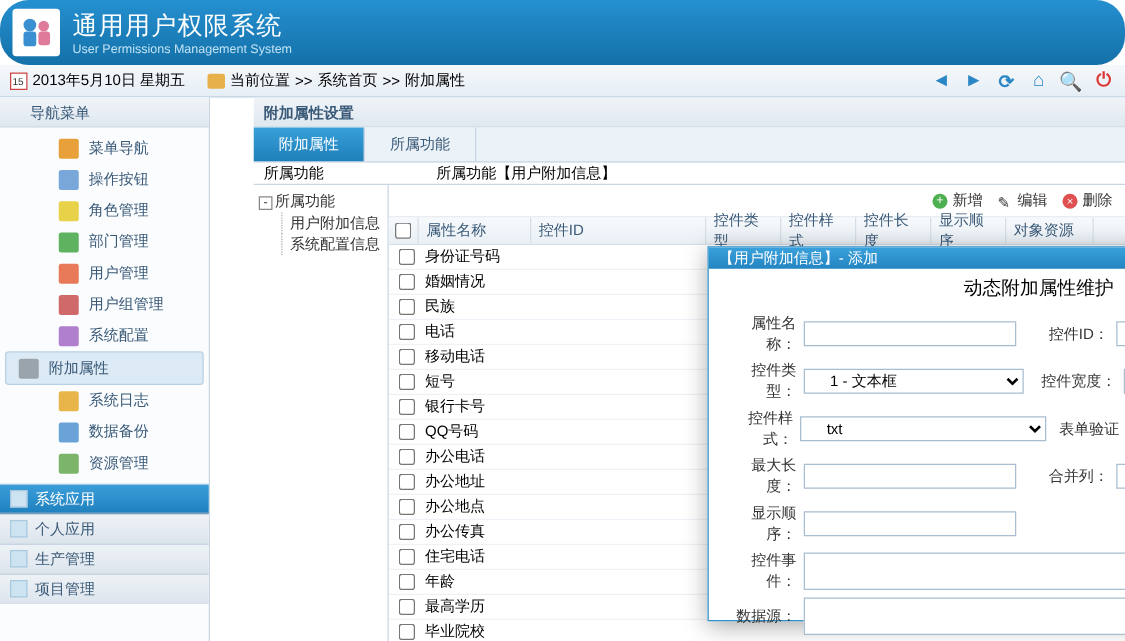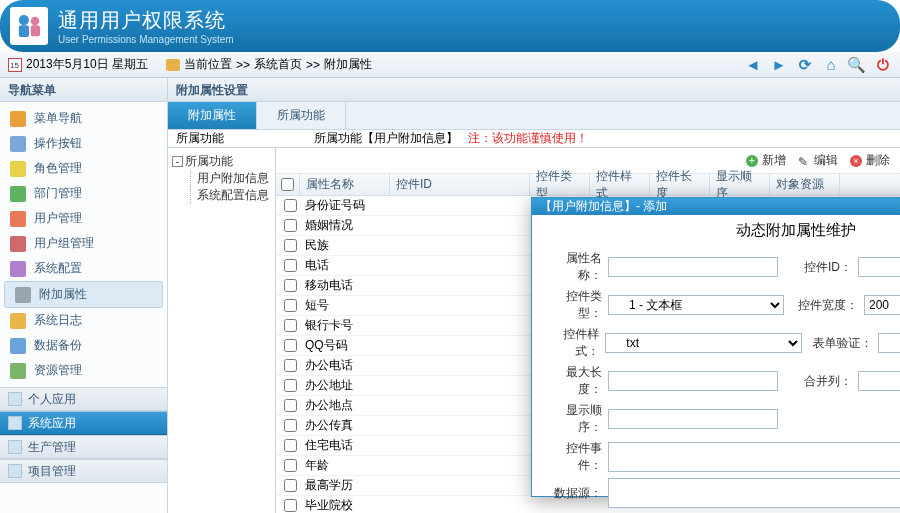--- a/index.html
+++ b/index.html
@@ -11,29 +11,29 @@
 .title-sub { font-size: 10px; color: #bfe2f5; }
 .toolbar { height: 26px; background: linear-gradient(#f5f8fb,#e6eef5); border-bottom: 1px solid #b9cee0; display:flex; align-items:center; padding: 11px 8px; }
 .date-icon { width:14px; height:14px; background:#fff; border:1px solid #c44; display:inline-block; margin-right:4px; position:relative; }
 .date-icon::before { content:"15"; font-size:8px; position:absolute; top:2px; left:1px; color:#333; }
 .breadcrumb { margin-left: 18px; display:flex; align-items:center; gap:4px; }
 .bc-icon { width:14px; height:12px; background:#e8b04a; border-radius:2px; display:inline-block; }
 .tool-right { margin-left:auto; display:flex; gap:8px; }
 .tool-right span { width:18px; height:18px; display:inline-flex; align-items:center; justify-content:center; color:#2b86c5; font-size:15px; font-weight:bold; cursor:pointer; }
 .main { display:flex; height: calc(513px - 52px - 26px); }
 .sidebar { width:168px; border-right:1px solid #c9d6e2; background:#fafcfe; display:flex; flex-direction:column; }
-.side-head { height:24px; background:linear-gradient(#f0f4f8,#dfe8f0); border-bottom:1px solid #c9d6e2; padding:4px 8px; font-weight:bold; color:#3a5a78; }
+.side-head { height:24px; background:linear-gradient(#f0f4f8,#dfe8f0); border-bottom:1px solid #c9d6e2; padding:4px 24px; font-weight:normal; color:#3a5a78; }
 .side-items { padding:4px 0; overflow:auto; }
-.side-item { display:flex; align-items:center; gap:8px; padding:4px 10px; cursor:pointer; color:#3a5a78; }
+.side-item { display:flex; align-items:center; gap:8px; padding:4px 10px; cursor:pointer; color:#3a5a78;margin-left:37px; }
 .side-item.active { background:#dceaf5; border:1px solid #b8d0e4; border-radius:3px; margin:0 4px; }
 .side-ico { width:16px; height:16px; display:inline-block; border-radius:2px; }
 .side-sec { height:24px; background:linear-gradient(#3a9dd8,#2081bf); color:#fff; display:flex; align-items:center; gap:6px; padding:0 8px; border-top:1px solid #9ec8e4; border-bottom:1px solid #186a9e; cursor:pointer;}
 .side-sec.gray { background:linear-gradient(#eef2f6,#dde5ed); color:#3a5a78; border-top:1px solid #c9d6e2; border-bottom:1px solid #c9d6e2;}
 .side-sec .ico { width:14px;height:14px; background:#cde3f2; border:1px solid #aac9df; }
-.content { flex:1; display:flex; flex-direction:column; position:relative; }
+.content { flex:1; display:flex; flex-direction:column; position:relative;margin-left:35px; }
 .panel-head { height:24px; background:linear-gradient(#f0f4f8,#dfe8f0); border-bottom:1px solid #c9d6e2; padding:4px 8px; font-weight:bold; color:#3a5a78; }
 .tabs { display:flex; background:#eaf1f7; border-bottom:1px solid #c9d6e2; }
 .tab { padding:5px 20px; cursor:pointer; color:#3a5a78; border-right:1px solid #c9d6e2; }
 .tab.active { background:linear-gradient(#38a0da,#1f7fb9); color:#fff; }
 .sub-row { height:24px; border-bottom:1px solid #c9d6e2; display:flex; align-items:center; padding:0 8px; gap:10px; }
 .warn { color:#d22; }
 .body-split { flex:1; display:flex; }
 .tree-col { width:108px; border-right:1px solid #c9d6e2; padding:4px 4px; font-size:12px; color:#333; }
 .tree-node { white-space:nowrap; line-height:18px; }
 .tree-node .tog { display:inline-block; width:11px; height:11px; border:1px solid #888; text-align:center; line-height:9px; font-size:10px; margin-right:2px; background:#fff; }
@@ -143,27 +143,27 @@
         <div class="side-item">
           <span class="side-ico" style="background:#6aa3d8"></span>
           <span>数据备份</span>
         </div>
         <div class="side-item">
           <span class="side-ico" style="background:#7cb56a"></span>
           <span>资源管理</span>
         </div>
       </div>
     <div id="side-sections">
+        <div class="side-sec">
+          <span class="ico"></span>
+          <span>系统应用</span>
+        </div>
         <div class="side-sec gray">
           <span class="ico"></span>
           <span>个人应用</span>
-        </div>
-        <div class="side-sec">
-          <span class="ico"></span>
-          <span>系统应用</span>
         </div>
         <div class="side-sec gray">
           <span class="ico"></span>
           <span>生产管理</span>
         </div>
         <div class="side-sec gray">
           <span class="ico"></span>
           <span>项目管理</span>
         </div>
       </div>
@@ -171,21 +171,20 @@
 
   <div class="content">
     <div class="panel-head">附加属性设置</div>
     <div class="tabs" id="tabs">
         <div class="tab active">附加属性</div>
         <div class="tab">所属功能</div>
       </div>
     <div class="sub-row">
       <span>所属功能</span>
       <span style="margin-left:80px">所属功能【用户附加信息】</span>
-      <span class="warn">注：该功能谨慎使用！</span>
     </div>
     <div class="body-split">
       <div class="tree-col">
         <div class="tree-node"><span class="tog">-</span><span>所属功能</span></div>
         <div class="tree-ch" id="tree-ch">
             <div class="ln">用户附加信息</div>
             <div class="ln">系统配置信息</div>
           </div>
       </div>
       <div class="grid-col">

